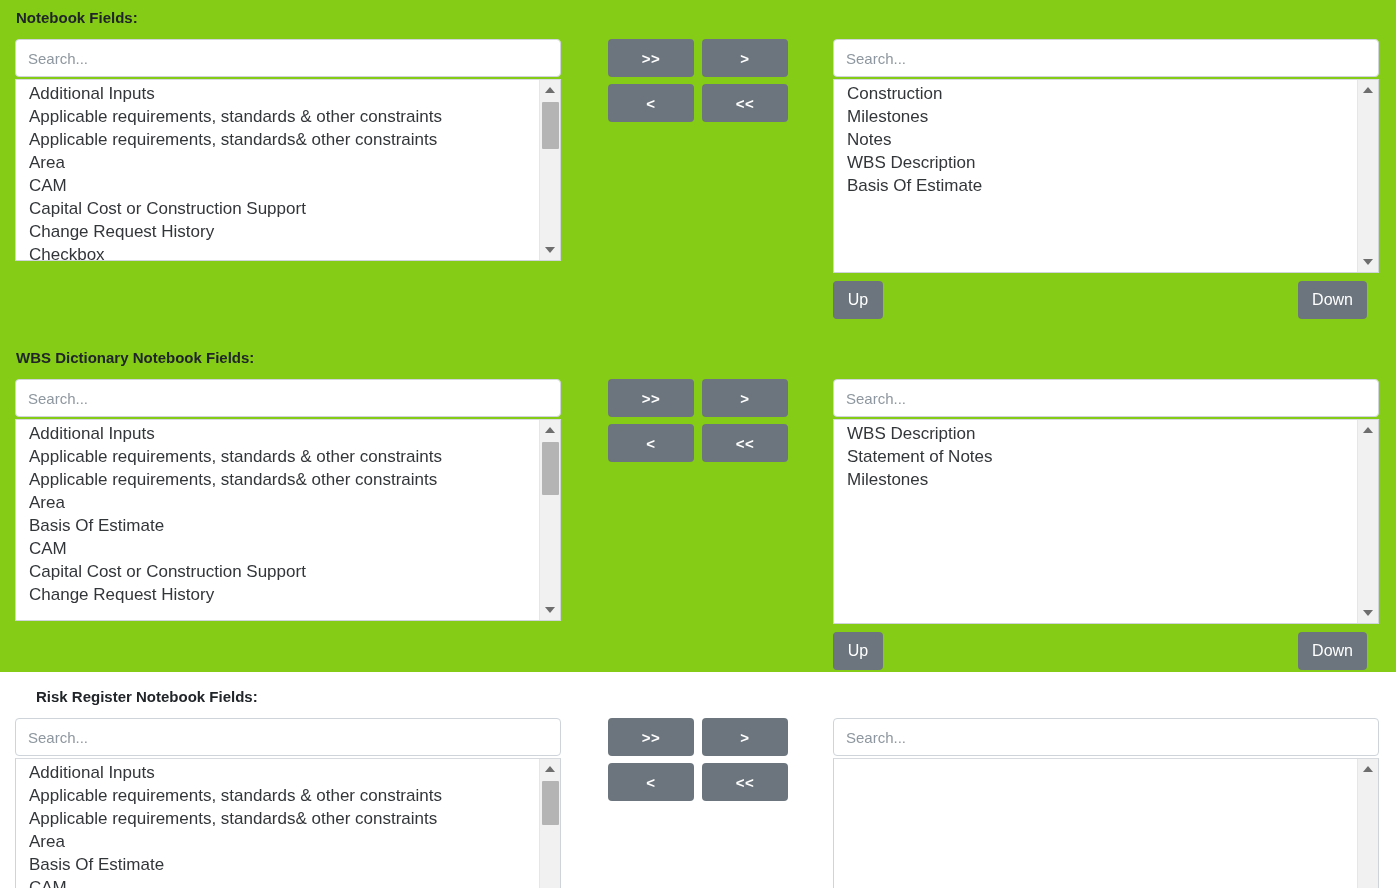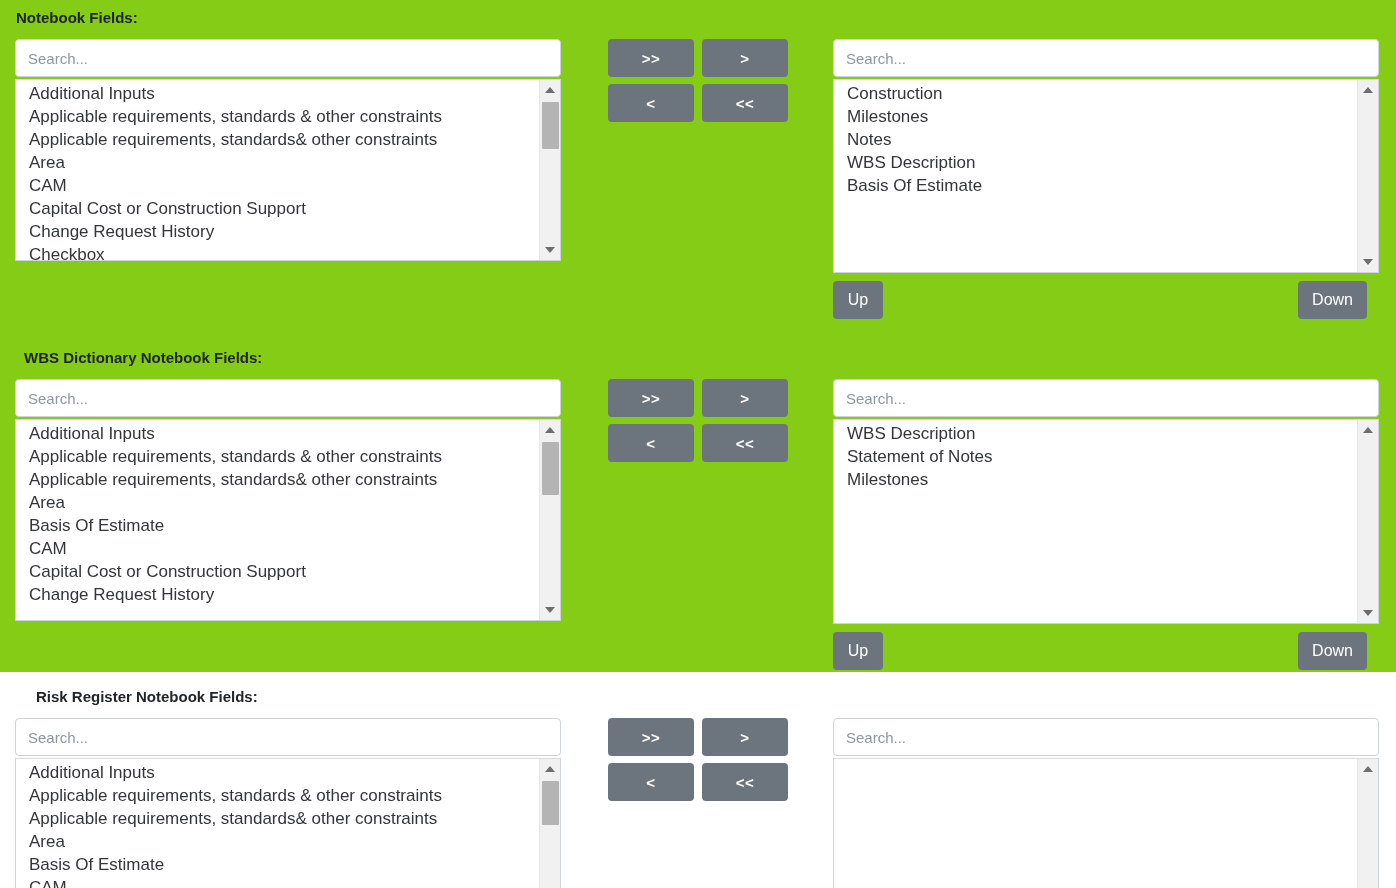--- a/index.html
+++ b/index.html
@@ -187,21 +187,21 @@
               <div class="tri down"></div>
             </div>
           </div>
         </div>
         <div class="updown-row">
           <button class="ud-btn up">Up</button>
           <button class="ud-btn down">Down</button>
         </div>
       </div>
     </div>
-    <div class="section-label" style="position: absolute; left: 0px; top: 350px; margin-left: 8px;">WBS Dictionary Notebook Fields:</div>
+    <div class="section-label" style="position: absolute; left: 0px; top: 350px;">WBS Dictionary Notebook Fields:</div>
     <div class="cols" style="position: absolute; left: 0px; top: 379px;">
       <div class="col-left">
         <input class="search-box" type="text" placeholder="Search..." style="">
         <div class="listbox" style="height: 202px;">
           <div class="list-inner">
             <div class="list-item">Additional Inputs</div>
             <div class="list-item">Applicable requirements, standards &amp; other constraints</div>
             <div class="list-item">Applicable requirements, standards&amp; other constraints</div>
             <div class="list-item">Area</div>
             <div class="list-item">Basis Of Estimate</div>

